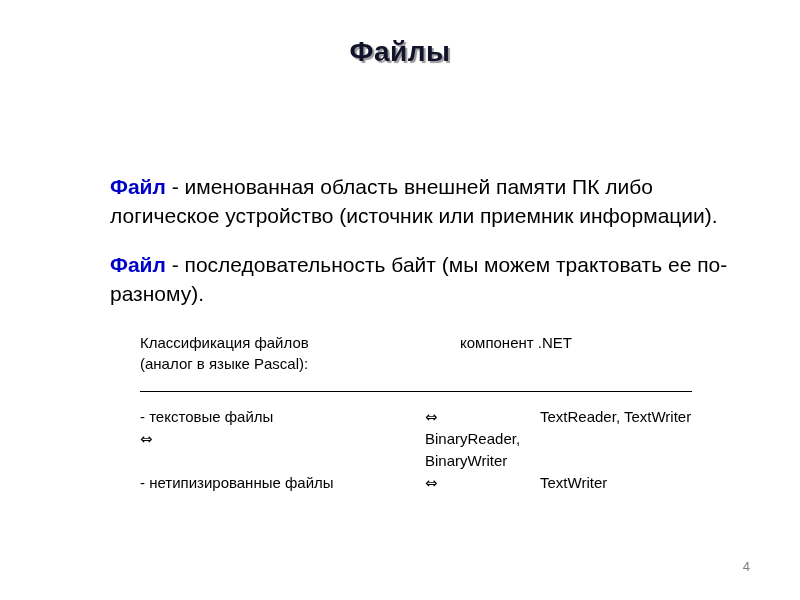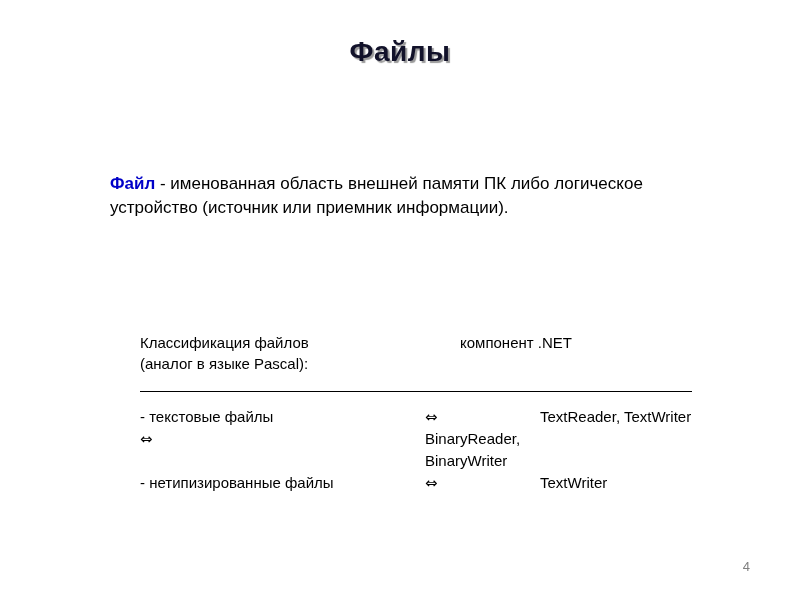--- a/index.html
+++ b/index.html
@@ -31,21 +31,21 @@
     font-weight: bold;
     color: #12122a;
     text-shadow: 2px 2px 1px #9a9a9a;
     letter-spacing: 0.5px;
   }
   .definitions {
     position: absolute;
     left: 110px;
     top: 172px;
     width: 618px;
-    font-size: 17px;
+    font-size: 21px;
     line-height: 1.4;
   }
   .def {
     margin: 0 0 19px 0;
   }
   .term {
     color: #0000c8;
     font-weight: bold;
   }
   .classification {
@@ -87,20 +87,21 @@
 </style>
 </head>
 <body>
 
 <div class="slide">
 
   <h1 class="title">Файлы</h1>
 
   <div class="definitions">
     <p class="def"><span class="term">Файл</span><span> -  именованная область внешней памяти ПК либо логическое устройство (источник или приемник информации).</span></p>
+    <p class="def"><span class="term">Файл</span><span> -  последовательность байт (мы можем трактовать ее по-разному).</span></p>
   </div>
 
   <div class="classification">
 
     <div class="cls-header">
       <span>Классификация файлов</span>
       <span>компонент .NET</span>
     </div>
 
     <div class="cls-subheader">(аналог в языке Pascal):</div>

